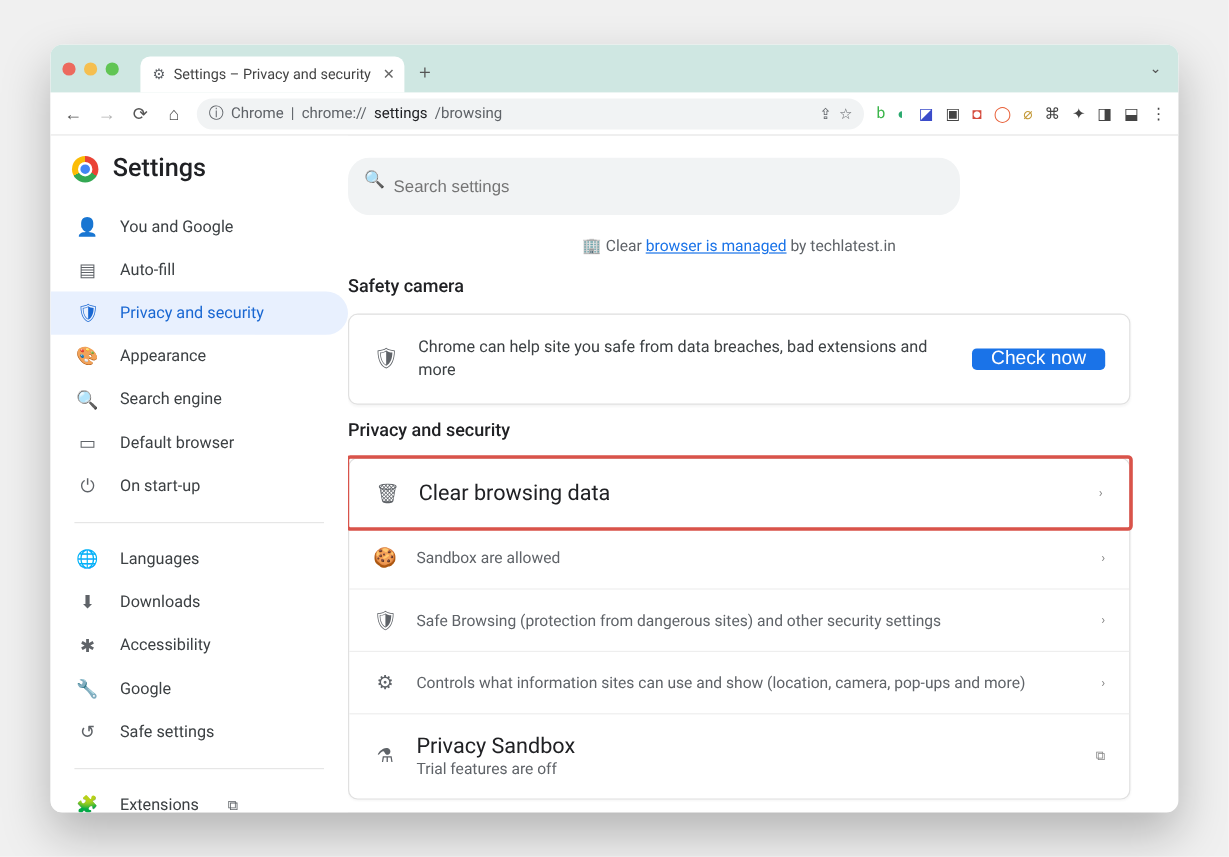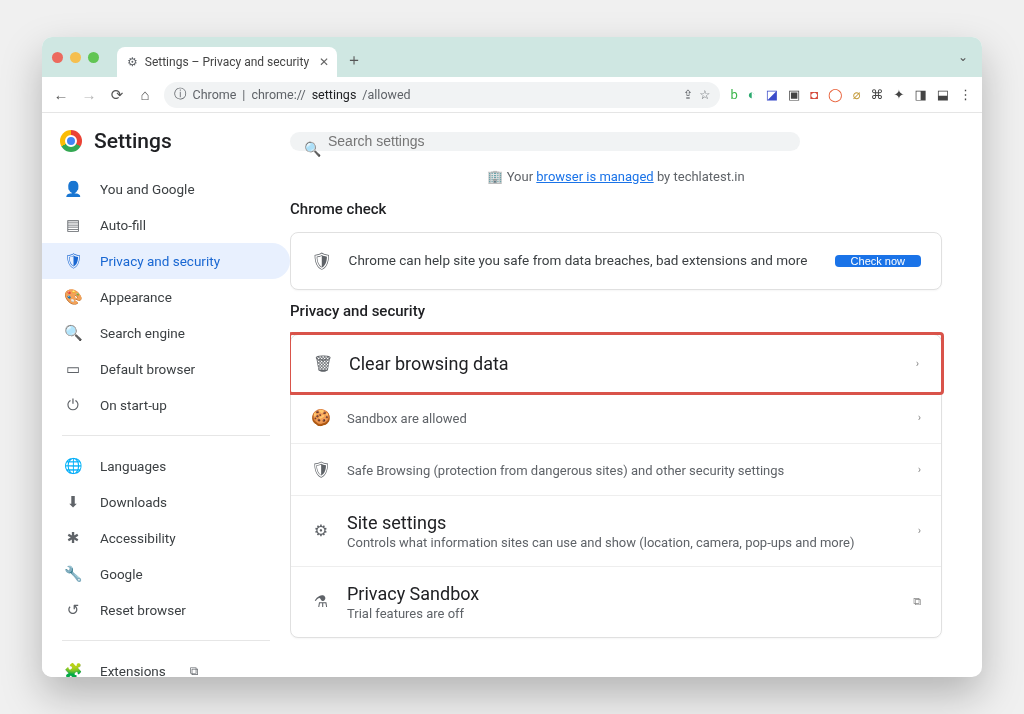--- a/index.html
+++ b/index.html
@@ -64,39 +64,39 @@
     font-size:13.5px; color:#3c4043; border-radius:0 18px 18px 0;
     cursor:pointer;
   }
   .nav li.active{ background:#e8f0fe; color:#1967d2;}
   .nav li .ic, .nav2 li .ic{ width:18px; text-align:center; color:#5f6368; font-size:15px;}
   .nav li.active .ic{ color:#1967d2;}
   hr.sep{ border:none; border-top:1px solid #e6e6e6; margin:8px 20px;}
   .main { flex:1; overflow:auto; padding:10px 40px 30px 0;}
   .searchwrap { padding:8px 0 14px;}
   .search {
-    width:510px;height:19px;background:#f1f3f4;border:none;border-radius:18px;
+    width:510px;height:48px;background:#f1f3f4;border:none;border-radius:18px;
     padding:0 16px 0 38px; font-size:14px; color:#5f6368;
     background-image: radial-gradient(circle, transparent 0, transparent 0);
   }
   .searchbox{ position:relative; width:510px;}
   .searchbox .sicon{ position:absolute; left:14px; top:10px; color:#5f6368; font-size:14px;}
   .managed { text-align:center; font-size:13px; color:#5f6368; margin:4px 0 16px;}
   .managed a{color:#1a73e8; }
   h2.section { font-size:15px; font-weight:500; color:#202124; margin:12px 0 14px;}
   .card {
     border:1px solid #e0e0e0; border-radius:8px; background:#fff;
     box-shadow:0 1px 2px rgba(0,0,0,0.04);
   }
   .safety { display:flex; align-items:center; gap:16px; padding:18px 20px;}
   .safety .sh{ color:#5f6368; font-size:17px;}
   .safety .txt{ flex:1; font-size:13.5px; color:#3c4043; line-height:1.4;}
   .btn {
     background:#1a73e8; color:#fff; border:none; border-radius:4px;
-    padding:0 16px; font-size:11px; font-weight:500; cursor:pointer;
+    padding:0 16px; font-size:16px; font-weight:500; cursor:pointer;
   }
   .listcard .row {
     display:flex; align-items:center; gap:16px; padding:16px 20px;
     border-bottom:1px solid #eee; cursor:pointer; position:relative;
   }
   .listcard .row:last-child{border-bottom:none;}
   .row .ric{ color:#5f6368; width:20px; text-align:center; font-size:16px;}
   .row .rtxt{ flex:1;}
   .row .rtxt .t{ font-size:18px; color:#202124;}
   .row .rtxt .s{ font-size:13px; color:#5f6368; margin-top:2px;}
@@ -130,21 +130,21 @@
     <span class="tb-icon">←</span>
     <span class="tb-icon disabled">→</span>
     <span class="tb-icon">⟳</span>
     <span class="tb-icon">⌂</span>
     <div class="omnibox">
       <span>ⓘ</span>
       <span>Chrome</span>
       <span> | </span>
       <span>chrome://</span>
         <span class="bolder">settings</span>
-        <span>/allowed</span>
+        <span>/browsing</span>
       <span class="spacer"></span>
       <span>⇪</span>
       <span>☆</span>
     </div>
     <div class="ext-icons">
       <span style="color:#3bb54a">b</span>
       <span style="color:#2aa96e">◐</span>
       <span style="color:#3b4cca">◪</span>
       <span>▣</span>
       <span style="color:#d54b3d">◘</span>
@@ -207,21 +207,21 @@
           <li>
             <span class="ic">✱</span>
             <span>Accessibility</span>
           </li>
           <li>
             <span class="ic">🔧</span>
             <span>Google</span>
           </li>
           <li>
             <span class="ic">↺</span>
-            <span>Reset browser</span>
+            <span>Safe settings</span>
           </li>
         </ul>
       <hr class="sep">
       <ul class="nav2" id="nav3">
           <li>
             <span class="ic">🧩</span>
             <span>Extensions</span>
             <span class="ext">⧉</span>
           </li>
         </ul>
@@ -229,24 +229,24 @@
 
     <div class="main">
       <div class="searchwrap">
         <div class="searchbox">
           <span class="sicon">🔍</span>
           <input class="search" placeholder="Search settings" style="">
         </div>
       </div>
       <div class="managed">
         <span>🏢</span>
-        <span>Your </span><a href="#">browser is managed</a><span> by techlatest.in</span>
-      </div>
-
-      <h2 class="section">Chrome check</h2>
+        <span>Clear </span><a href="#">browser is managed</a><span> by techlatest.in</span>
+      </div>
+
+      <h2 class="section">Safety camera</h2>
       <div class="card safety">
         <span class="sh">🛡</span>
         <div class="txt">Chrome can help site you safe from data breaches, bad extensions and more</div>
         <button class="btn">Check now</button>
       </div>
 
       <h2 class="section">Privacy and security</h2>
       <div class="card listcard" id="plist">
           <div class="hlwrap">
             <div class="row">
@@ -267,21 +267,20 @@
           <div class="row">
             <span class="ric">🛡</span>
             <div class="rtxt">
               <div class="s">Safe Browsing (protection from dangerous sites) and other security settings</div>
             </div>
             <span class="go">›</span>
           </div>
           <div class="row">
             <span class="ric">⚙</span>
             <div class="rtxt">
-              <div class="t">Site settings</div>
               <div class="s">Controls what information sites can use and show (location, camera, pop-ups and more)</div>
             </div>
             <span class="go">›</span>
           </div>
           <div class="row">
             <span class="ric">⚗</span>
             <div class="rtxt">
               <div class="t">Privacy Sandbox</div>
               <div class="s">Trial features are off</div>
             </div>

